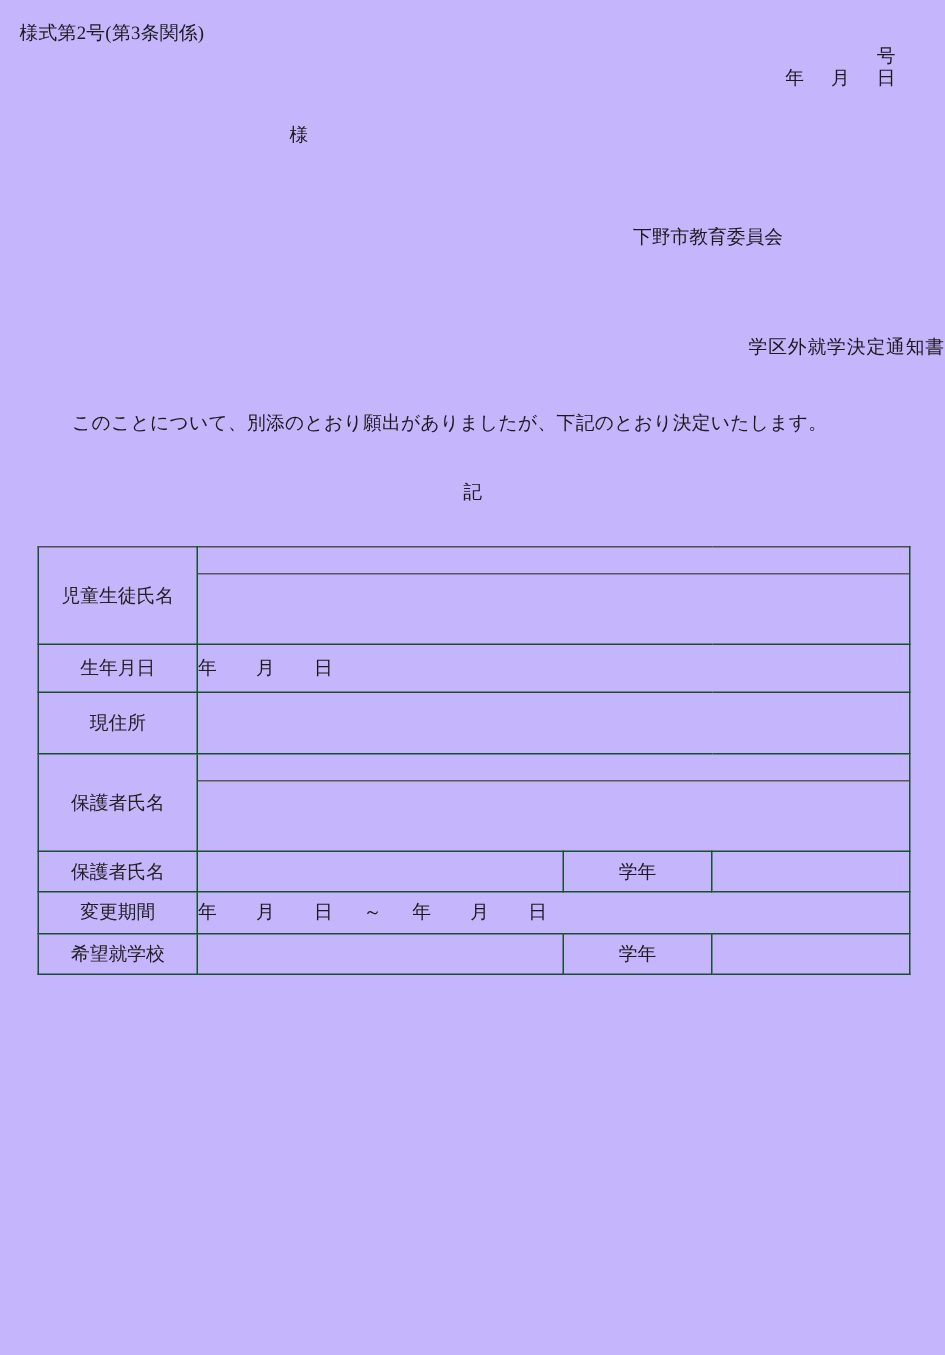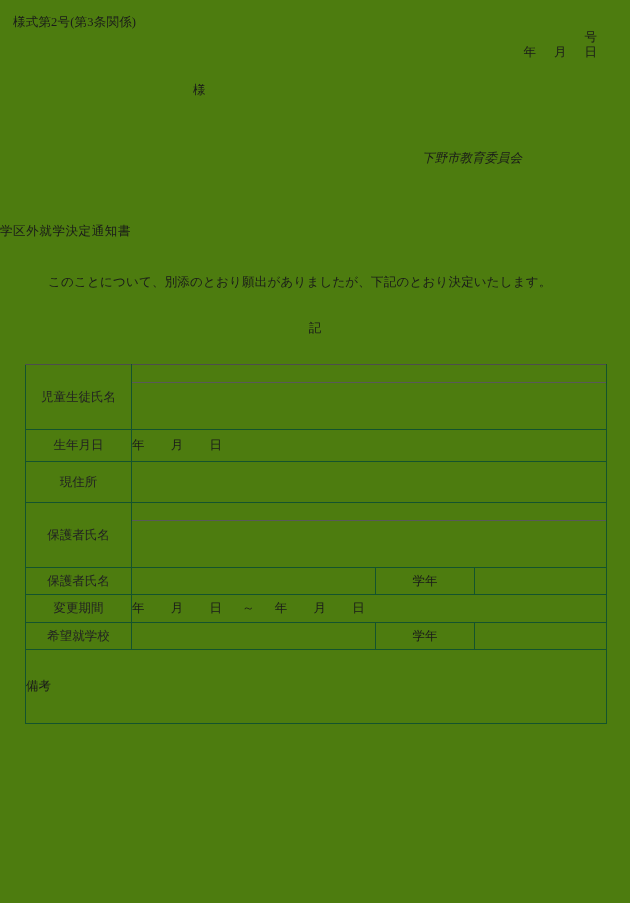--- a/index.html
+++ b/index.html
@@ -8,21 +8,21 @@
     background: #ffffff;
   }
   body {
     font-family: "Liberation Serif", "DejaVu Serif", serif;
     color: #1a1a1a;
   }
   #page {
     position: relative;
     width: 630px;
     height: 903px;
-    background: #4d7c0f;
+    background: #c4b5fd;
     overflow: hidden;
   }
 
   
   .form-no {
     position: absolute;
     left: 13px;
     top: 14px;
     font-size: 12.5px;
     letter-spacing: 0.2px;
@@ -49,28 +49,27 @@
     left: 193px;
     top: 82px;
     font-size: 12.5px;
   }
   .issuer {
     position: absolute;
     left: 422px;
     top: 150px;
     font-size: 12.5px;
     white-space: nowrap;
-    font-style: italic;
   }
   .doc-title {
     position: absolute;
     left: 0;
     right: 0;
     top: 223px;
-    text-align: left;
+    text-align: right;
     font-size: 12.5px;
     letter-spacing: 0.6px;
   }
   .body-text {
     position: absolute;
     left: 48px;
     top: 274px;
     font-size: 12.5px;
     letter-spacing: 0.2px;
     white-space: nowrap;
@@ -196,21 +195,16 @@
         <td class="date-line" colspan="3">
           <span>年</span><span class="g"></span><span>月</span><span class="g"></span><span>日</span><span class="t"></span><span>～</span><span class="t"></span><span>年</span><span class="g"></span><span>月</span><span class="g"></span><span>日</span>
         </td>
       </tr>
       <tr>
         <td class="label" style="height:26px">希望就学校</td>
         <td class="val"></td>
         <td class="gakunen-label">学年</td>
         <td class="gakunen-val"></td>
       </tr>
-      <tr>
-        <td class="label-top" colspan="4" style="height:73px">
-          <span>備考</span>
-        </td>
-      </tr>
     </tbody>
   </table>
 
 </div>
 
 </body></html>

